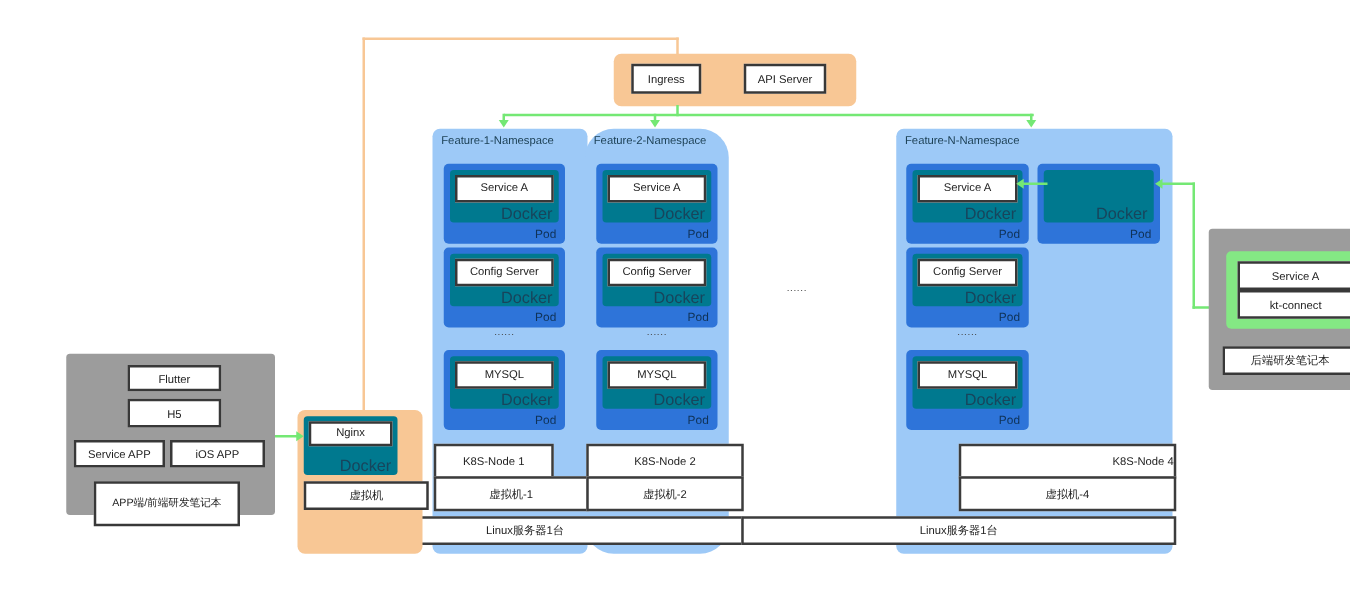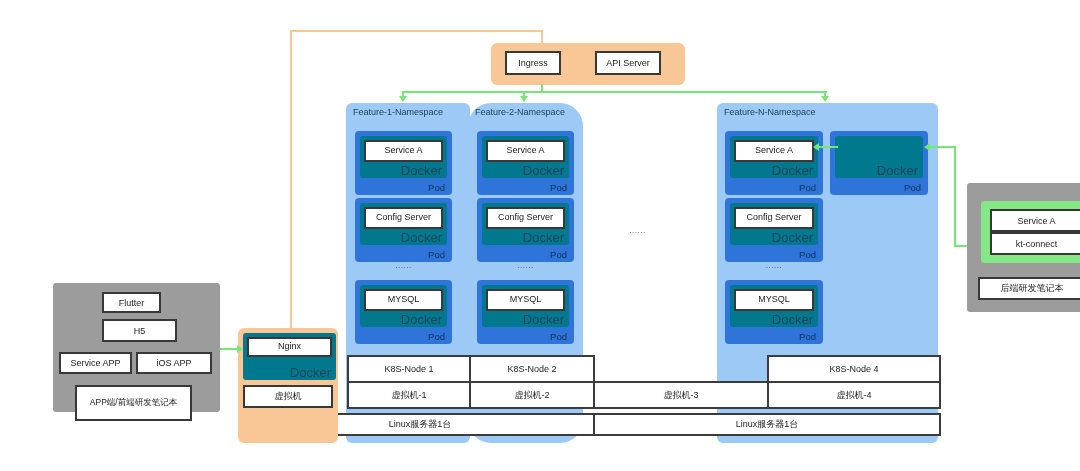--- a/index.html
+++ b/index.html
@@ -170,67 +170,64 @@
   </div>
 
   <div class="gline" style="left:788px;top:146px;width:20px;height:2px;"></div>
   <div class="arr-left" style="left:783px;top:143px;"></div>
 
   <div class="gline" style="left:899px;top:146px;width:27px;height:2px;"></div>
   <div class="arr-left" style="left:894px;top:143px;"></div>
   <div class="gline" style="left:924px;top:146px;width:2px;height:101px;"></div>
   <div class="gline" style="left:924px;top:245px;width:28px;height:2px;"></div>
 
-  <div class="cell" style="left:317px;top:355px;width:124px;height:28px;">
+  <div class="cell" style="left:317px;top:355px;width:96px;height:28px;">
       <span>K8S-Node 1</span>
     </div>
   <div class="cell" style="left:439px;top:355px;width:126px;height:28px;text-align:right;">
       <span>K8S-Node 2</span>
     </div>
-  <div class="cell" style="left:737px;top:355px;width:174px;height:28px;">
+  <div class="cell" style="left:737px;top:355px;width:174px;height:28px;justify-content:flex-end;">
       <span>K8S-Node 4</span>
     </div>
 
   <div class="cell" style="left:317px;top:381px;width:124px;height:28px;">
       <span>虚拟机-1</span>
     </div>
   <div class="cell" style="left:439px;top:381px;width:126px;height:28px;">
       <span>虚拟机-2</span>
     </div>
-  <div class="cell" style="left:563px;top:381px;width:176px;height:28px;">
-      <span>虚拟机-3</span>
-    </div>
   <div class="cell" style="left:737px;top:381px;width:174px;height:28px;">
       <span>虚拟机-4</span>
     </div>
 
   <div class="cell" style="left:215px;top:413px;width:350px;height:23px;">
       <span>Linux服务器1台</span>
     </div>
   <div class="cell" style="left:563px;top:413px;width:348px;height:23px;">
       <span>Linux服务器1台</span>
     </div>
 
   <div class="orange-group" style="left:208px;top:328px;width:100px;height:115px;">
-    <div class="docker" style="left:5px;top:5px;right:2px;height:47px;">
+    <div class="docker" style="left:5px;top:5px;right:20px;height:47px;">
       <div class="appbox" style="height:20px;">
           <span>Nginx</span>
         </div>
       <div class="docker-label">Docker</div>
     </div>
-    <div class="wbox" style="left:5px;top:57px;width:90px;height:23px;">
+    <div class="wbox" style="left:5px;top:57px;width:100px;height:23px;">
       <span>虚拟机</span>
     </div>
   </div>
 
   <div class="gline" style="left:190px;top:348px;width:18px;height:2px;"></div>
   <div class="arr-right" style="left:207px;top:345px;"></div>
 
   <div class="gray-group" style="left:23px;top:283px;width:167px;height:129px;">
-    <div class="wbox" style="left:49px;top:9px;width:59px;height:21px;">
+    <div class="wbox" style="left:49px;top:9px;width:75px;height:21px;">
         <span>Flutter</span>
       </div>
     <div class="wbox" style="left:49px;top:36px;width:75px;height:23px;">
         <span>H5</span>
       </div>
     <div class="wbox" style="left:6px;top:69px;width:73px;height:22px;">
         <span>Service APP</span>
       </div>
     <div class="wbox" style="left:83px;top:69px;width:76px;height:22px;">
         <span>iOS APP</span>

